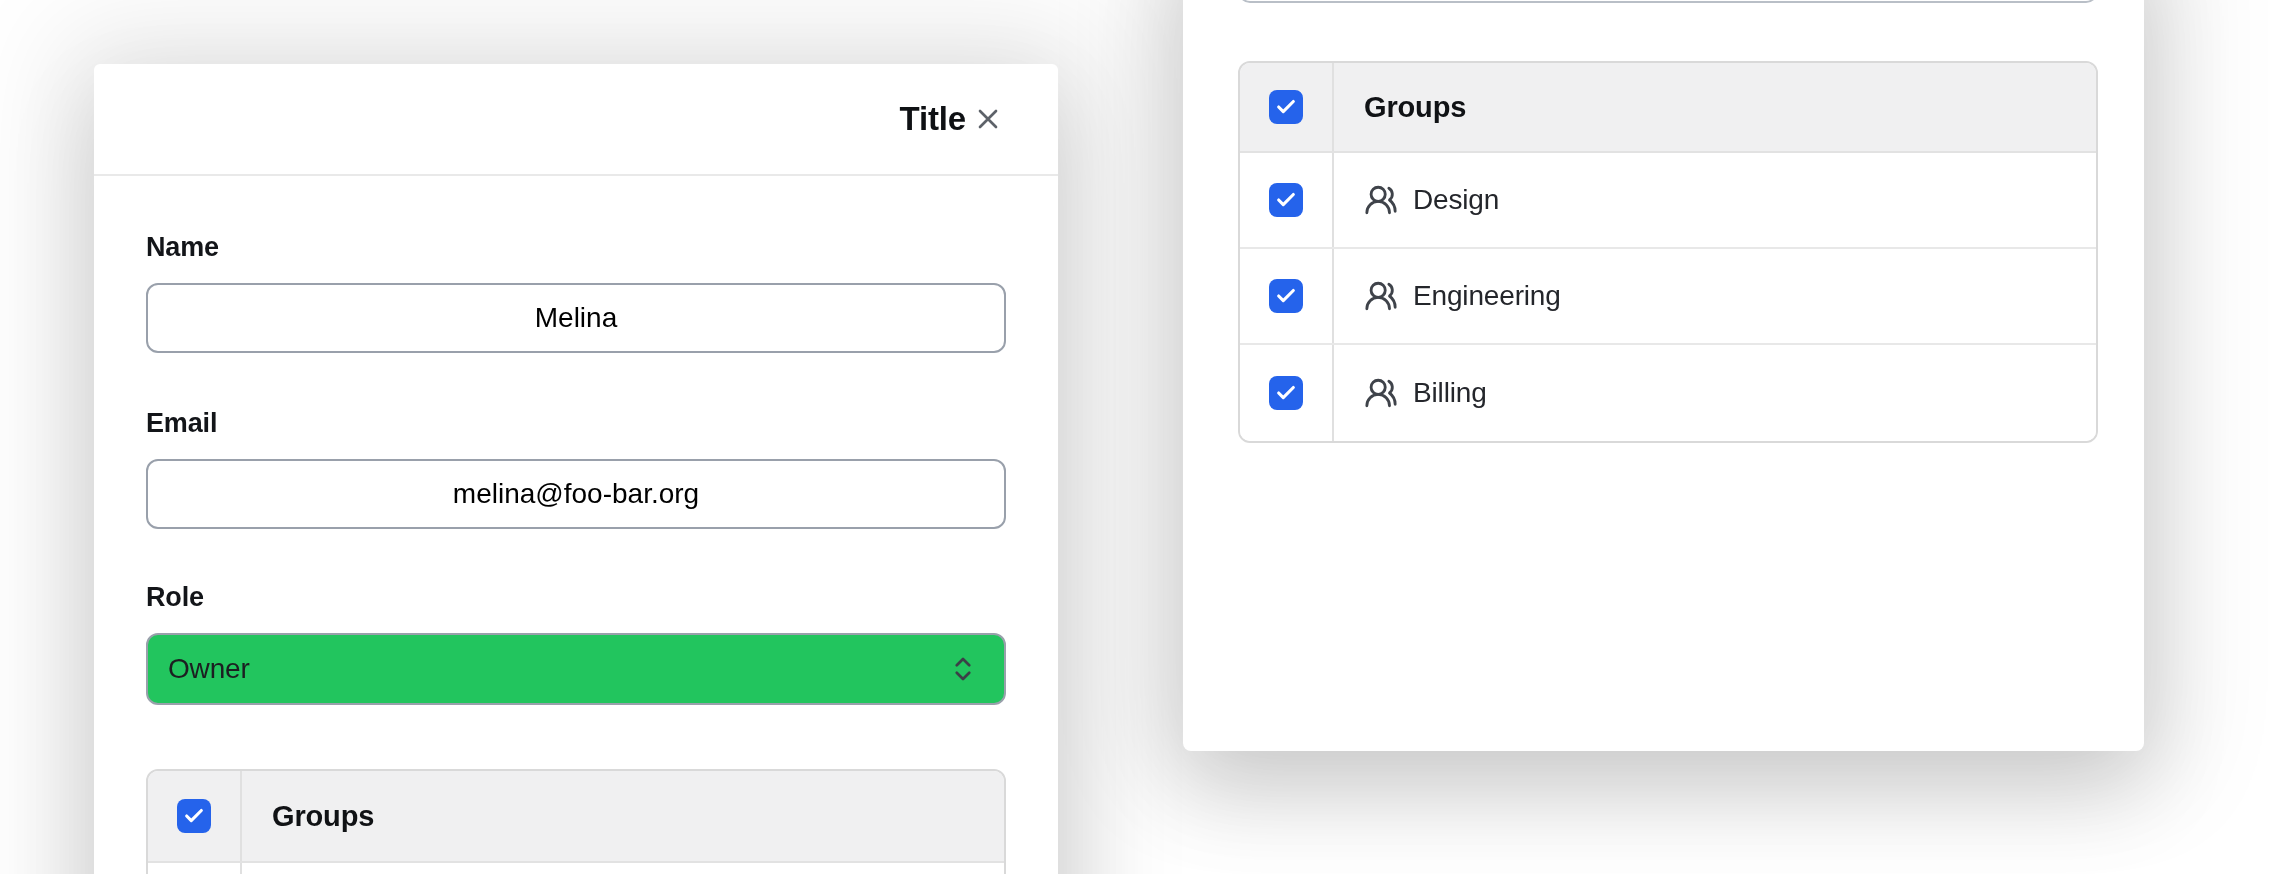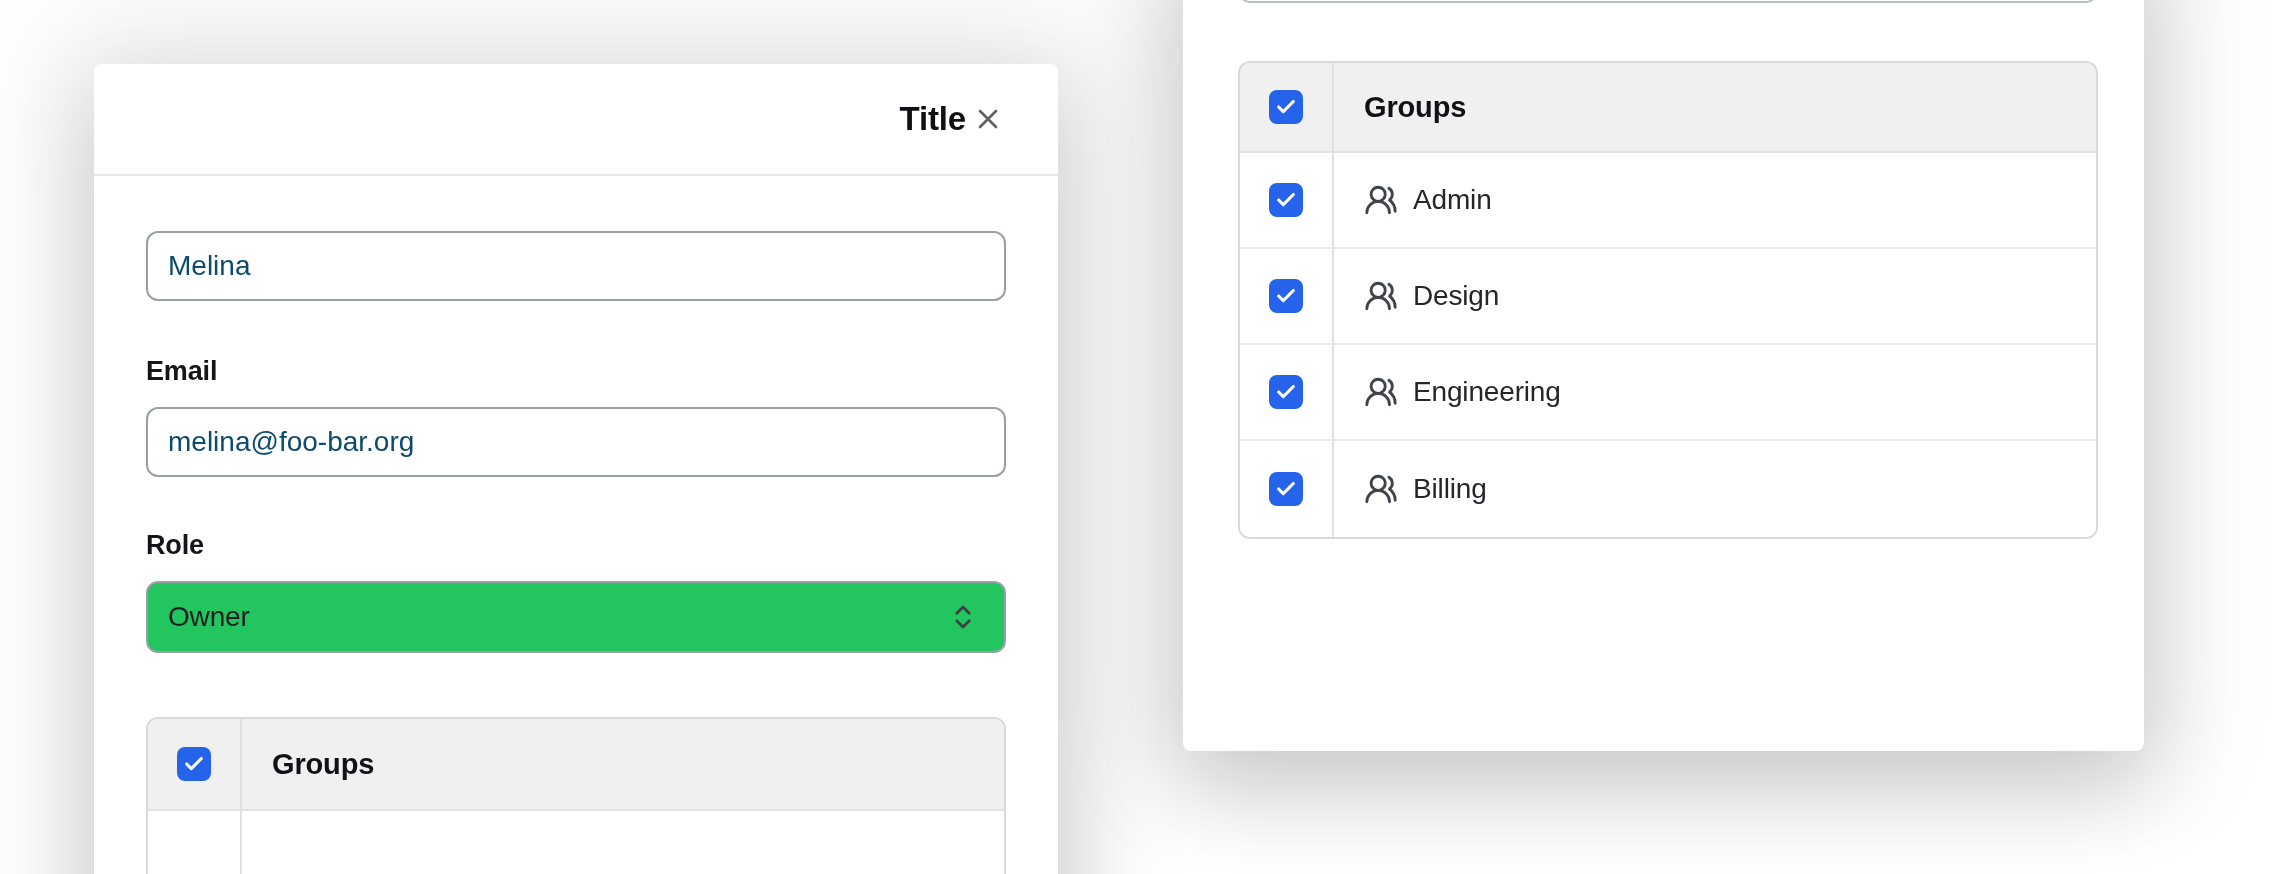--- a/index.html
+++ b/index.html
@@ -30,23 +30,23 @@
     background:none; border:none; cursor:pointer; color:#5d6269;
   }
   .close-btn svg { width:32px; height:32px; }
 
   .modal-body { padding:55px 52px 0 52px; }
 
   .field-label { font-size:27px; font-weight:700; color:#131519; line-height:32px; margin-bottom:20px; }
   .text-input {
     display:block; width:100%; height:70px;
     border:2px solid #99a0ab; border-radius:12px;
-    padding:8px 20px; font-size:28px; color:#0c4a6e;
+    padding:8px 20px; font-size:28px; color:#000000;
     font-family:"Liberation Sans", sans-serif;
-    background:#fff; outline:none;
+    background:#fff; outline:none;text-align:center;
   }
   .field-gap-a { margin-bottom:54px; }
   .field-gap-b { margin-bottom:52px; }
 
   .select-box {
     position:relative; width:100%; height:72px;
     border:2px solid #99a0ab; border-radius:12px;
     display:flex; align-items:center; padding:0 64px 0 20px;
     font-size:28px; color:#1c1e21; background:#22c55e; cursor:pointer;
   }
@@ -132,20 +132,21 @@
     <div class="modal-title">Title</div>
     <button class="close-btn">
       <svg>
           <use href="#sym-x"></use>
         </svg>
     </button>
   </div>
 
   <div class="modal-body">
 
+    <div class="field-label">Name</div>
     <input class="text-input field-gap-a" type="text" value="Melina" style="">
 
     <div class="field-label">Email</div>
     <input class="text-input field-gap-b" type="text" value="melina@foo-bar.org" style="">
 
     <div class="field-label">Role</div>
     <div class="select-box select-gap">
       <span>Owner</span>
       <svg class="chevrons">
           <use href="#sym-chevrons"></use>
@@ -182,35 +183,20 @@
         <div class="cell-check">
           <div class="checkbox">
             <svg>
                 <use href="#sym-check"></use>
               </svg>
           </div>
         </div>
         <div class="cell-main">Groups</div>
       </div>
 
-      <div class="trow">
-        <div class="cell-check">
-          <div class="checkbox">
-            <svg>
-                <use href="#sym-check"></use>
-              </svg>
-          </div>
-        </div>
-        <div class="cell-main">
-          <svg class="users-icon">
-              <use href="#sym-users"></use>
-            </svg>
-          <span>Admin</span>
-        </div>
-      </div>
 
       <div class="trow">
         <div class="cell-check">
           <div class="checkbox">
             <svg>
                 <use href="#sym-check"></use>
               </svg>
           </div>
         </div>
         <div class="cell-main">

